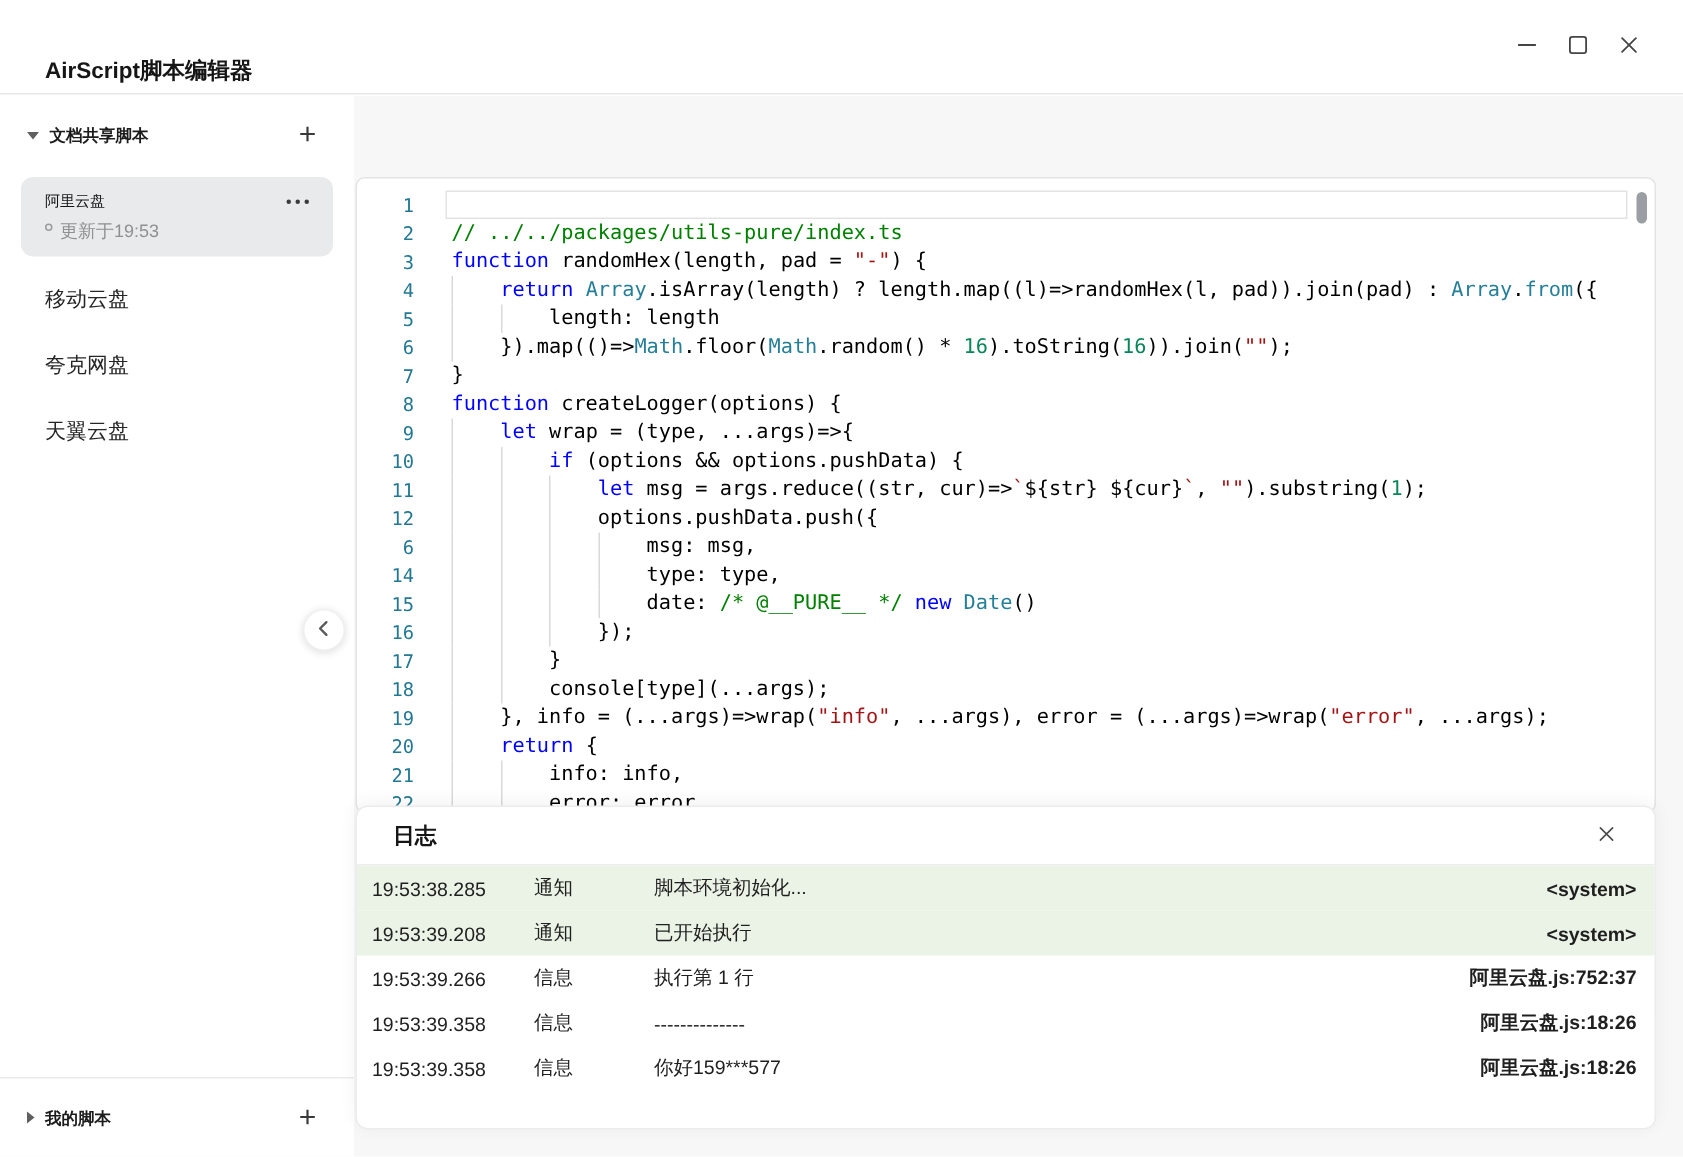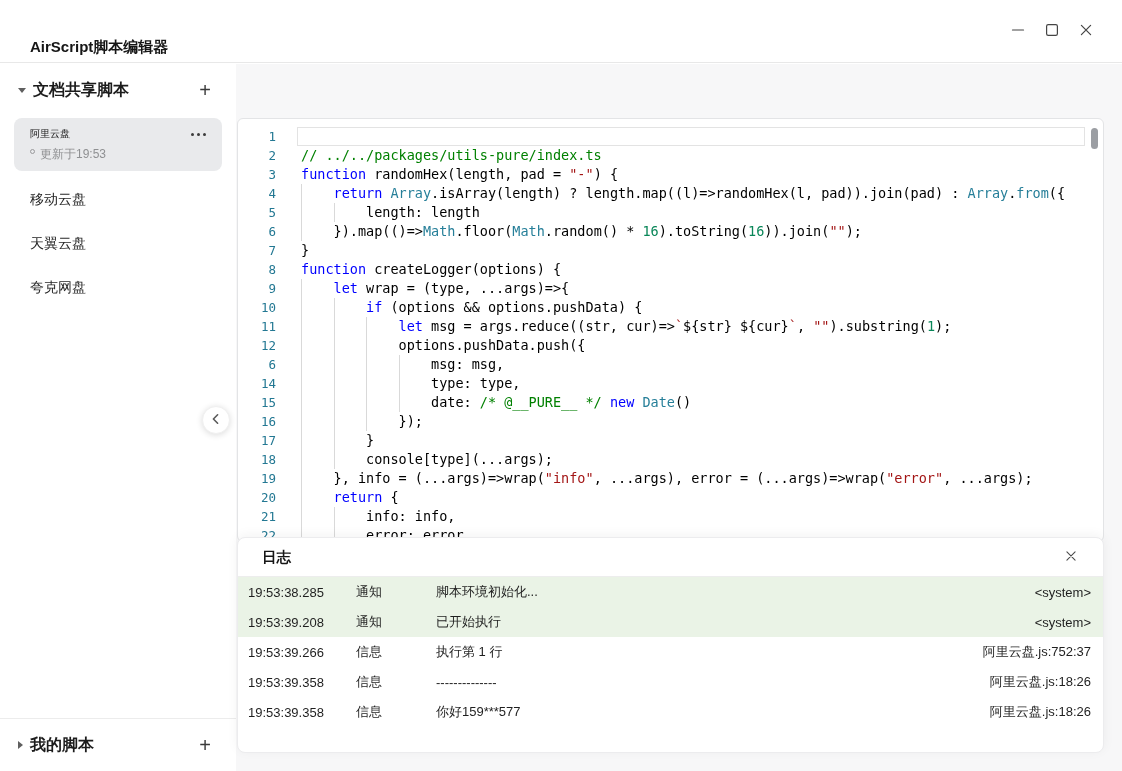--- a/index.html
+++ b/index.html
@@ -10,21 +10,21 @@
   .titlebar{position:absolute;left:0;top:0;width:1122px;height:63px;background:#fff;border-bottom:1px solid #e8e8e8;box-sizing:border-box;}
   .app-title{position:absolute;left:30px;top:38px;font-size:15px;font-weight:bold;color:#161616;}
   .win-controls{position:absolute;right:22px;top:17px;display:flex;gap:6px;}
   .win-btn{width:28px;height:28px;border:none;background:transparent;padding:0;display:flex;align-items:center;justify-content:center;cursor:pointer;border-radius:4px;}
 
   
   .sidebar{position:absolute;left:0;top:64px;width:236px;height:707px;background:#fff;}
   .sb-header{display:flex;align-items:center;height:40px;margin-top:6px;padding:0 18px;}
   .tri-down{width:0;height:0;border-left:4px solid transparent;border-right:4px solid transparent;border-top:5px solid #5f5f5f;margin-right:7px;}
   .tri-right{width:0;height:0;border-top:4px solid transparent;border-bottom:4px solid transparent;border-left:5px solid #5f5f5f;margin-right:7px;}
-  .sb-header-label{flex:1;font-size:16px;font-weight:bold;color:#1c1c1c;}
+  .sb-header-label{flex:1;font-size:11px;font-weight:bold;color:#1c1c1c;}
   .plus-btn{width:26px;height:26px;border:none;background:transparent;font-size:20px;font-weight:400;color:#3a3a3a;line-height:1;cursor:pointer;padding:0;}
   .sb-list{margin-top:8px;}
   .sb-card{margin:0 14px;background:#e9eaec;border-radius:8px;padding:9px 14px 8px 16px;cursor:pointer;}
   .sb-card-row{display:flex;align-items:center;}
   .sb-card-label{flex:1;font-size:10px;color:#141414;}
   .dot3{display:flex;gap:3px;align-items:center;padding:4px 2px;cursor:pointer;}
   .dot3 i{width:3px;height:3px;border-radius:50%;background:#3c3c3c;}
   .sb-card-sub{margin-top:5px;display:flex;font-size:12px;color:#8f9092;}
   .sb-sub-dot{width:5px;height:5px;border:1px solid #9a9a9c;border-radius:50%;margin:3px 5px 0 0;box-sizing:border-box;}
   .sb-items{margin-top:7px;}
@@ -59,21 +59,21 @@
   
   .logpanel{position:absolute;left:237px;top:537px;width:867px;height:216px;background:#fff;border:1px solid #ececee;border-radius:8px;box-sizing:border-box;box-shadow:0 -2px 12px rgba(0,0,0,0.05);z-index:2;}
   .log-header{height:39px;display:flex;align-items:center;padding:0 20px 0 24px;border-bottom:1px solid #ededed;box-sizing:border-box;}
   .log-title{flex:1;font-size:14.5px;font-weight:bold;color:#161616;}
   .log-close{width:24px;height:24px;border:none;background:transparent;display:flex;align-items:center;justify-content:center;cursor:pointer;padding:0;}
   .log-row{height:30px;display:flex;align-items:center;font-size:13px;color:#1f1f1f;padding:0 12px 0 10px;}
   .log-row.hl{background:#eaf3e6;}
   .lr-time{width:108px;}
   .lr-type{width:80px;}
   .lr-msg{flex:1;}
-  .lr-src{text-align:center;}
+  .lr-src{text-align:center;font-weight:bold;}
 </style>
 </head>
 <body>
 
 <div class="page">
 
   <div class="titlebar">
     <div class="app-title">AirScript脚本编辑器</div>
     <div class="win-controls">
         <button class="win-btn">
@@ -110,22 +110,22 @@
               <i></i>
             </span>
           </div>
           <div class="sb-card-sub">
             <span class="sb-sub-dot"></span>
             <span>更新于19:53</span>
           </div>
         </div>
         <div class="sb-items">
           <div class="sb-item">移动云盘</div>
+          <div class="sb-item">夸克网盘</div>
           <div class="sb-item">天翼云盘</div>
-          <div class="sb-item">夸克网盘</div>
         </div>
       </div>
     <div class="sb-footer">
       <div class="sb-footer-row">
         <span class="tri-right"></span>
         <span class="sb-header-label">我的脚本</span>
         <button class="plus-btn">+</button>
       </div>
     </div>
   </div>

